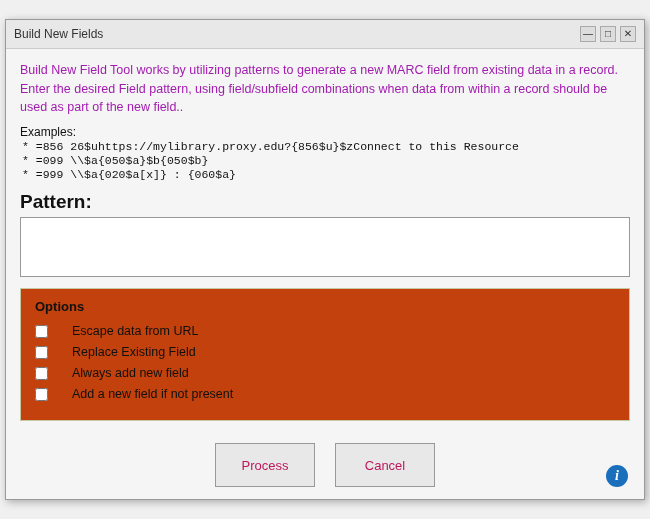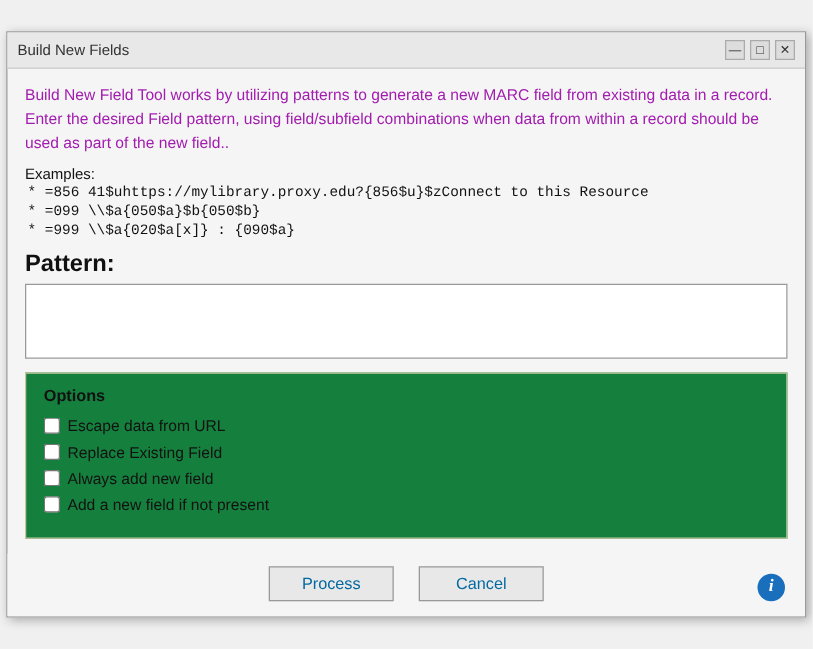--- a/index.html
+++ b/index.html
@@ -111,36 +111,36 @@
     }
 
     .status-row {
       margin-top: 6px;
       font-size: 13px;
       color: #111;
     }
 
     .options-box {
       border: 1px solid #c8c8a0;
-      background: #15803d;
+      background: #c2410c;
       margin-top: 8px;
       padding: 10px 14px 12px 14px;
     }
 
     .options-title {
       font-size: 13px;
       font-weight: bold;
       margin-bottom: 10px;
       color: #111;
     }
 
     .option-row {
       display: flex;
       align-items: center;
-      gap: 6px;
+      gap: 24px;
       margin-bottom: 7px;
       font-size: 12.5px;
       color: #111;
     }
 
     .option-row input[type="checkbox"] {
       width: 13px;
       height: 13px;
       margin: 0;
       cursor: pointer;
@@ -151,26 +151,26 @@
       display: flex;
       align-items: center;
       justify-content: center;
       gap: 20px;
       position: relative;
       background: #f5f5f5;
     }
 
     .footer-btn {
       width: 100px;
-      height: 28px;
+      height: 44px;
       background: #e8e8e8;
       border: 1px solid #999;
       cursor: pointer;
       font-size: 13px;
-      color: #0369a1;
+      color: #be185d;
     }
 
     .info-icon {
       position: absolute;
       right: 16px;
       bottom: 12px;
       width: 22px;
       height: 22px;
       border-radius: 50%;
       background: #1a6fbd;
@@ -199,23 +199,23 @@
       <div class="title-bar-btn">✕</div>
     </div>
   </div>
 
   <div class="content">
 
     <p class="description">Build New Field Tool works by utilizing patterns to generate a new MARC field from existing data in a record.  Enter the desired Field pattern, using field/subfield combinations when data from within a record should be used as part of the new field..</p>
 
     <div class="examples">
       <span>Examples:</span><br>
-      <span class="example-line">* =856   41$uhttps://mylibrary.proxy.edu?{856$u}$zConnect to this Resource</span><br>
+      <span class="example-line">* =856   26$uhttps://mylibrary.proxy.edu?{856$u}$zConnect to this Resource</span><br>
       <span class="example-line">* =099  \\$a{050$a}$b{050$b}</span><br>
-      <span class="example-line">* =999  \\$a{020$a[x]} : {090$a}</span>
+      <span class="example-line">* =999  \\$a{020$a[x]} : {060$a}</span>
     </div>
 
     <div class="pattern-section">
       <div class="pattern-label">Pattern:</div>
       <textarea class="pattern-textarea" style=""></textarea>
     </div>
 
 
     <div class="options-box">
       <div class="options-title">Options</div>

